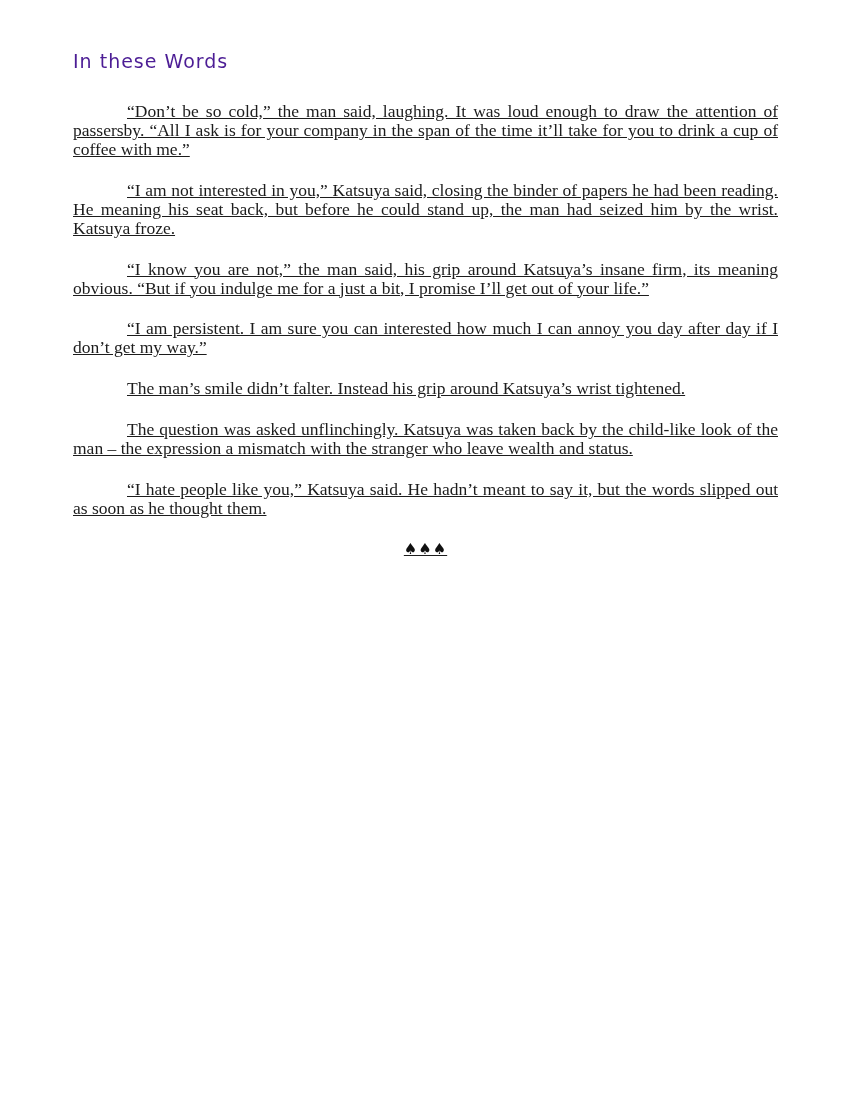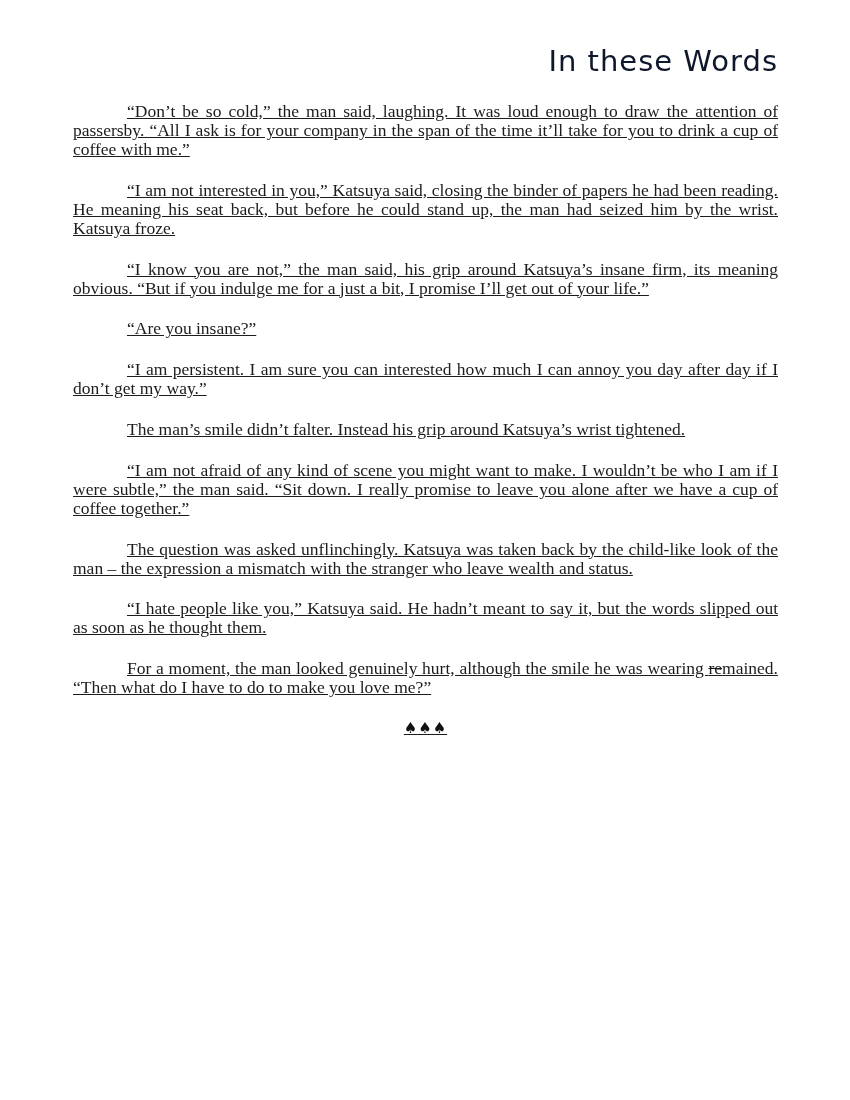--- a/index.html
+++ b/index.html
@@ -11,26 +11,26 @@
     position: relative;
     width: 850px;
     height: 1100px;
     background: #ffffff;
     box-sizing: border-box;
     padding: 46px 72px 0 73px;
     overflow: hidden;
     color: #1c1c1c;
   }
   .title {
-    text-align: right;
+    text-align: left;
     font-family: "DejaVu Sans", sans-serif;
-    font-size: 29px;
+    font-size: 19px;
     font-weight: 400;
     letter-spacing: 1px;
-    color: #0f172a;
+    color: #4c1d95;
     margin: 0 0 26px 0;
     line-height: 30px;
   }
   .body-text {
     font-family: "Liberation Serif", "DejaVu Serif", serif;
     font-size: 17.5px;
     line-height: 19px;
     text-align: justify;
     color: #1c1c1c;
     text-decoration: underline;
@@ -57,25 +57,22 @@
 
 <div class="page">
 
   <h1 class="title">In these Words</h1>
 
   <div class="body-text">
 
     <p>“Don’t be so cold,” the man said, laughing. It was loud enough to draw the attention of passersby. “All I ask is for your company in the span of the time it’ll take for you to drink a cup of coffee with me.”</p>
     <p>“I am not interested in you,” Katsuya said, closing the binder of papers he had been reading. He meaning his seat back, but before he could stand up, the man had seized him by the wrist. Katsuya froze.</p>
     <p>“I know you are not,” the man said, his grip around Katsuya’s insane firm, its meaning obvious. “But if you indulge me for a just a bit, I promise I’ll get out of your life.”</p>
-    <p>“Are you insane?”</p>
     <p>“I am persistent. I am sure you can interested how much I can annoy you day after day if I don’t get my way.”</p>
     <p>The man’s smile didn’t falter. Instead his grip around Katsuya’s wrist tightened.</p>
-    <p>“I am not afraid of any kind of scene you might want to make. I wouldn’t be who I am if I were subtle,” the man said. “Sit down. I really promise to leave you alone after we have a cup of coffee together.”</p>
     <p>The question was asked unflinchingly. Katsuya was taken back by the child-like look of the man – the expression a mismatch with the stranger who leave wealth and status.</p>
     <p>“I hate people like you,” Katsuya said. He hadn’t meant to say it, but the words slipped out as soon as he thought them.</p>
 
-    <p><span>For a moment, the man looked genuinely hurt, although the smile he was wearing </span><span class="strike">re</span><span>mained. “Then what do I have to do to make you love me?”</span></p>
 
     <p class="divider">♠♠♠</p>
 
   </div>
 </div>
 
 </body></html>

